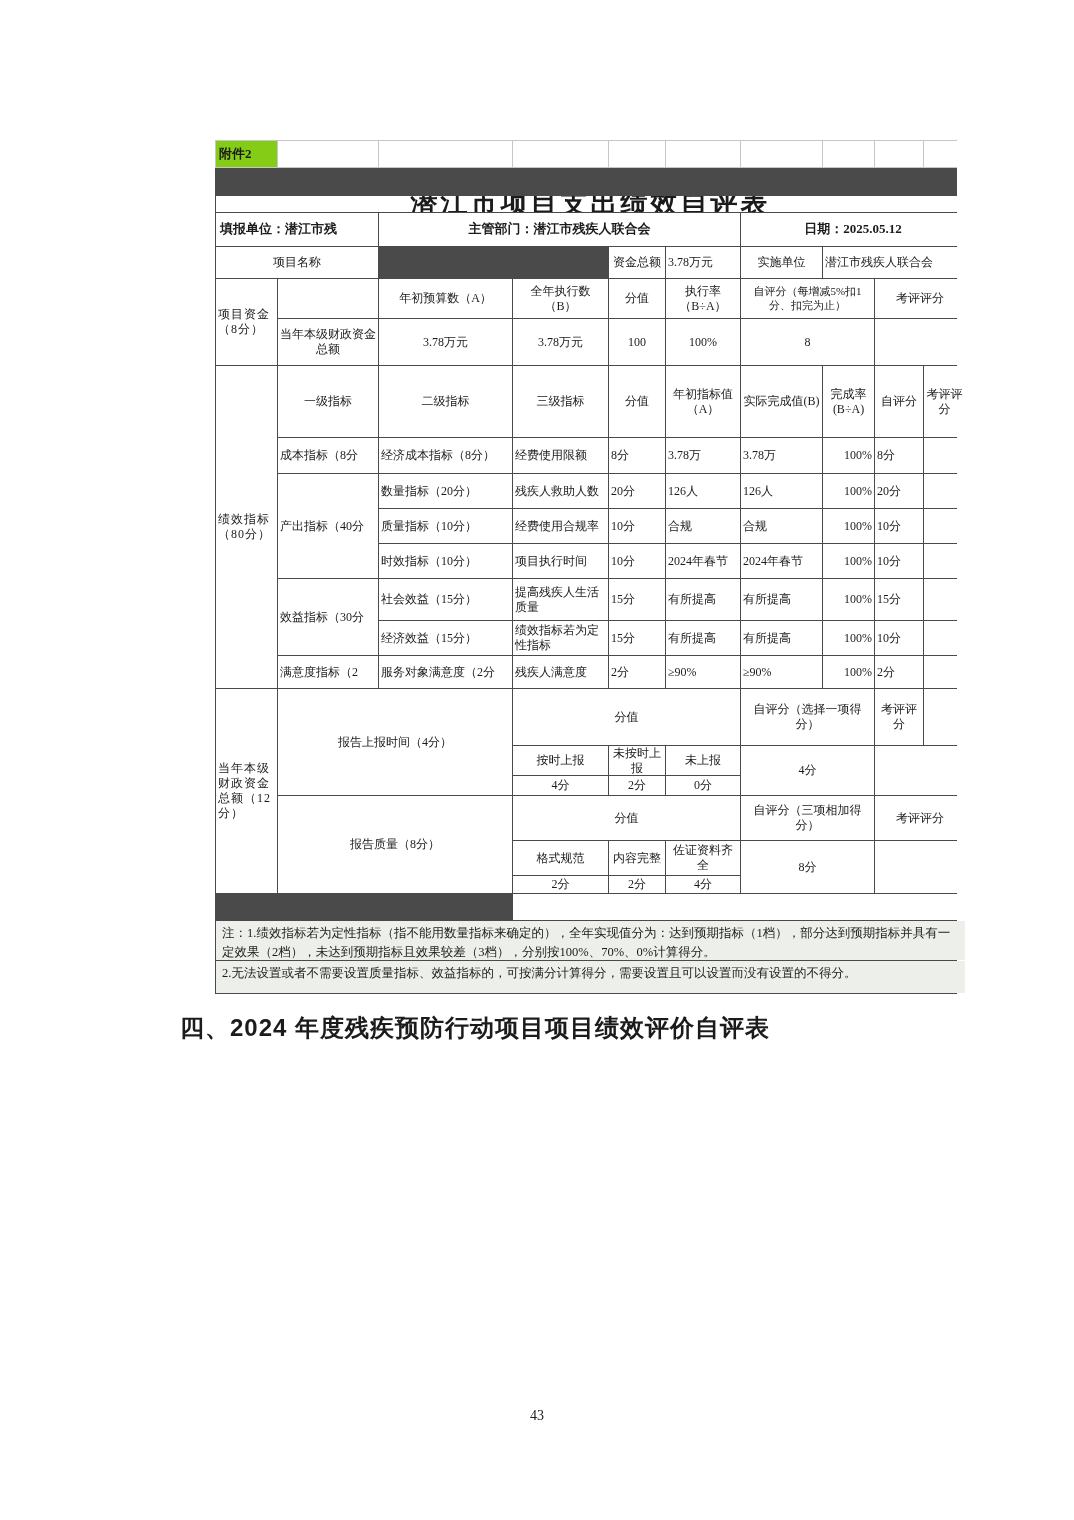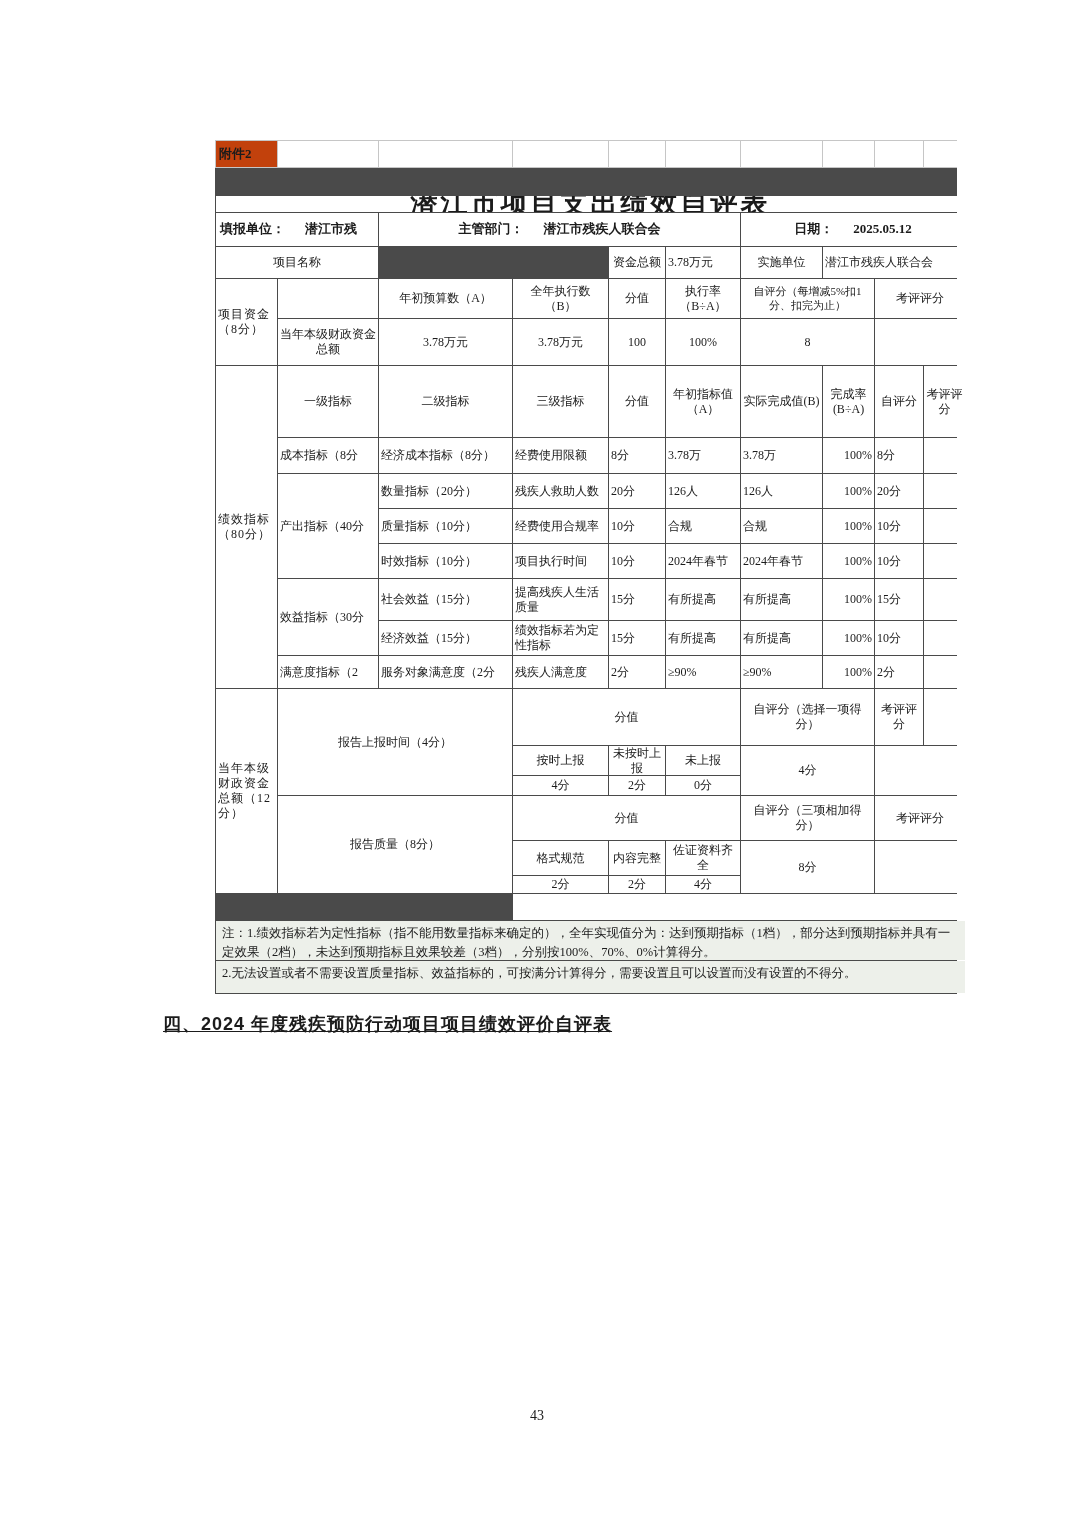--- a/index.html
+++ b/index.html
@@ -25,31 +25,31 @@
   .cell{
     background:#fff;display:flex;align-items:center;justify-content:center;
     text-align:center;padding:1px 2px;overflow:hidden;font-size:12px;line-height:1.25;
     box-sizing:border-box;
   }
   .l{justify-content:flex-start;text-align:left;}
   .r{justify-content:flex-end;text-align:right;}
   .nw{white-space:nowrap;}
   .sm{font-size:11px;}
   .title-cell{font-size:27px;font-weight:bold;letter-spacing:3px;margin-top:27px;}
-  .attach{font-weight:bold;font-size:13px;justify-content:flex-start;text-align:left;padding-left:3px;background:#c2410c;display:flex;align-items:center;overflow:hidden;}
+  .attach{font-weight:bold;font-size:13px;justify-content:flex-start;text-align:left;padding-left:3px;background:#84cc16;display:flex;align-items:center;overflow:hidden;}
   .meta{font-size:13px;font-weight:bold;}
-  .meta .v{margin-left:20px;font-weight:bold;}
+  .meta .v{margin-left:0;font-weight:bold;}
   .vlabel{letter-spacing:1px;}
   .note{
     background:#edf0ea;align-items:flex-start;justify-content:flex-start;
     text-align:left;padding:3px 6px;font-size:12.5px;line-height:1.5;
   }
   .heading{
-    position:absolute;left:163px;top:1012px;font-size:18px;font-weight:600;
-    font-family:"Liberation Sans","DejaVu Sans",sans-serif;letter-spacing:1px;text-decoration:underline;
+    position:absolute;left:180px;top:1012px;font-size:24px;font-weight:600;
+    font-family:"Liberation Sans","DejaVu Sans",sans-serif;letter-spacing:1px;
   }
   .pageno{
     position:absolute;left:0;top:1408px;width:1074px;text-align:center;
     font-size:14px;font-family:"Liberation Serif",serif;
   }
 </style>
 </head>
 <body>
 
 <div class="scan tbl-top">

